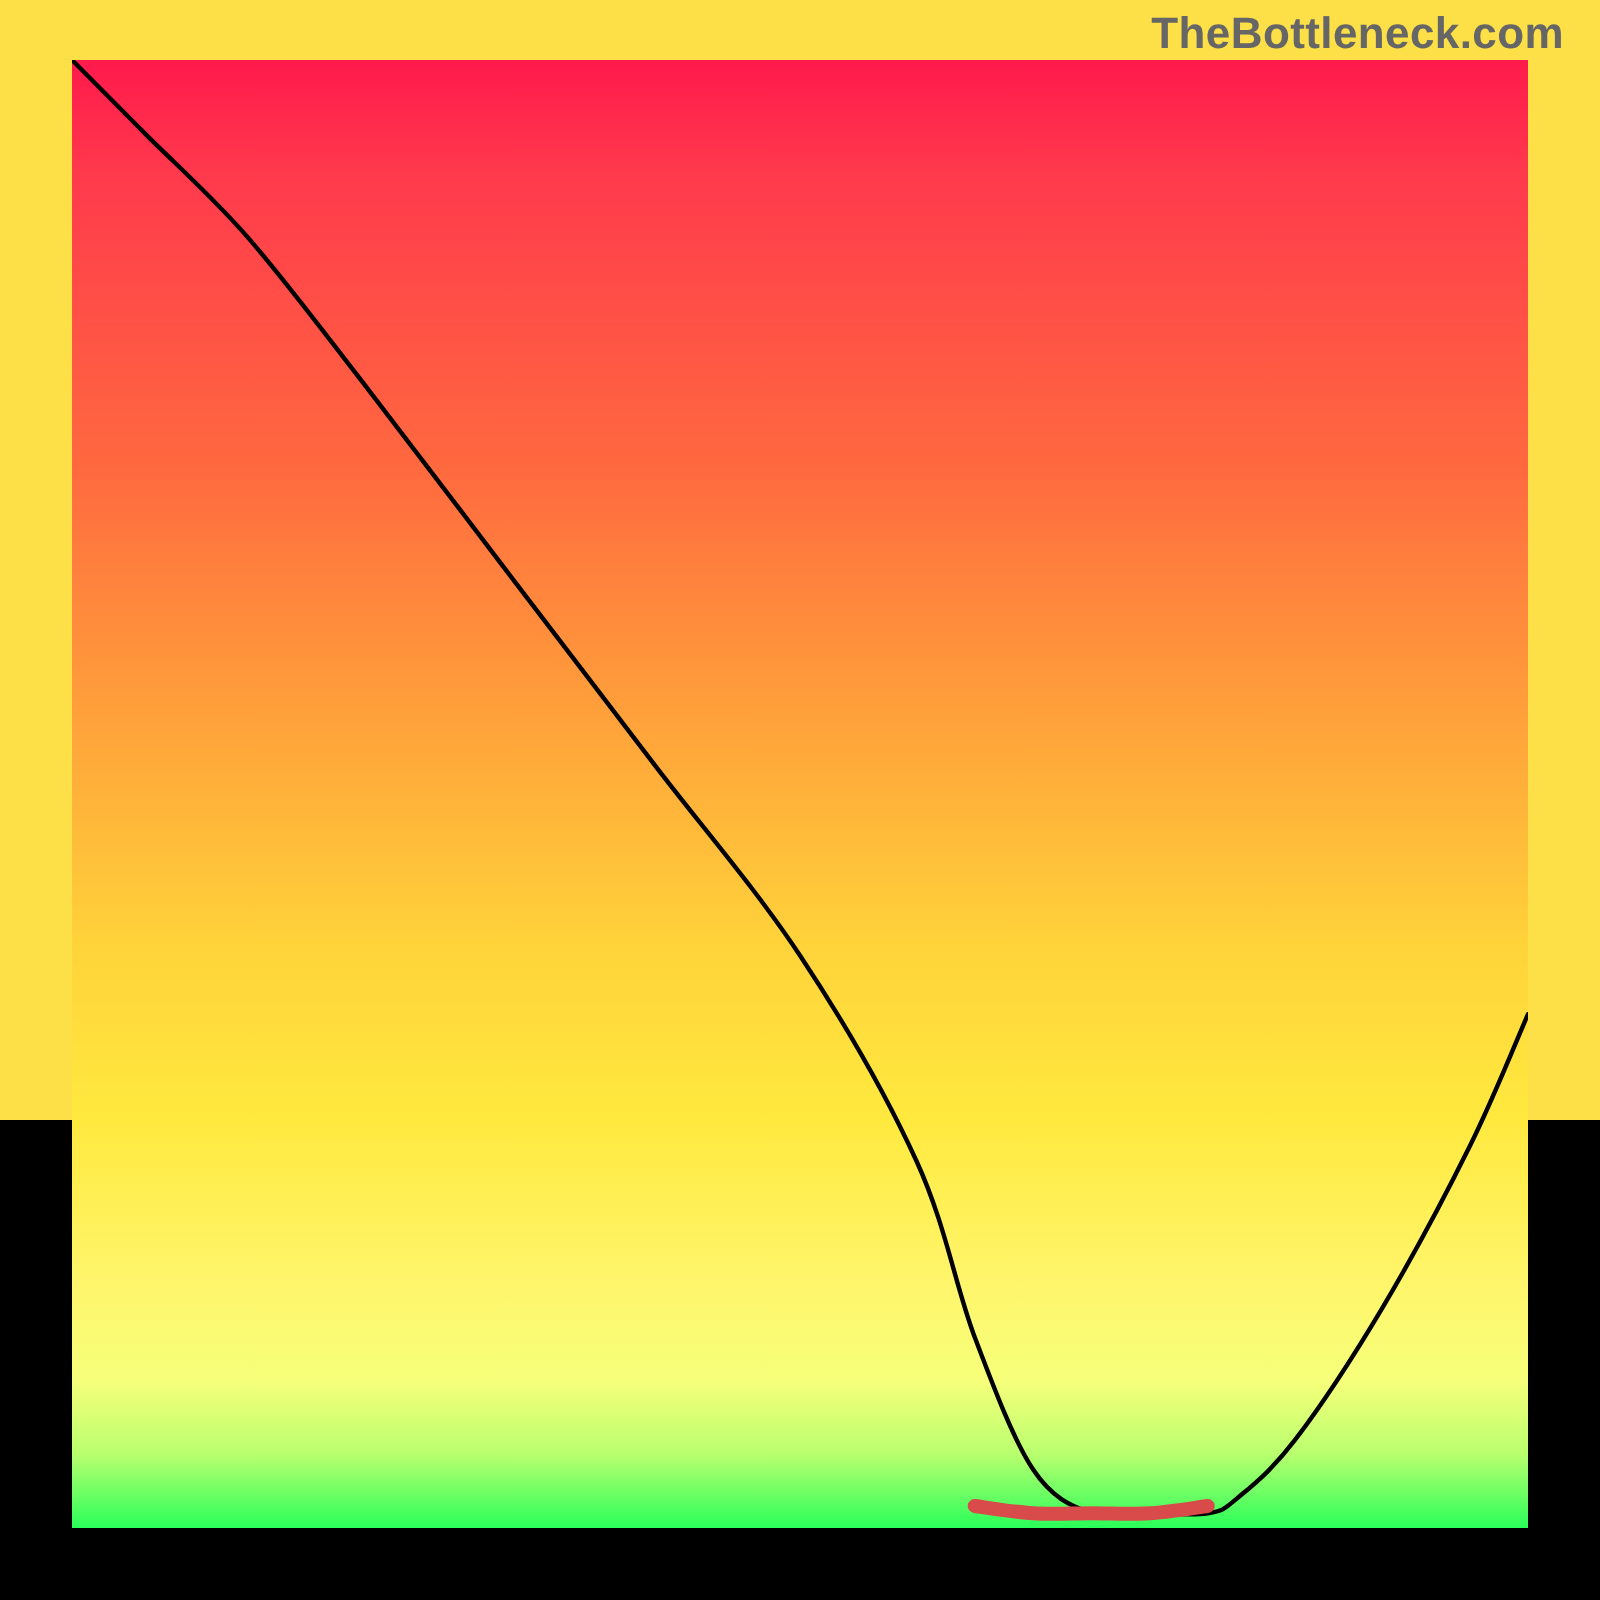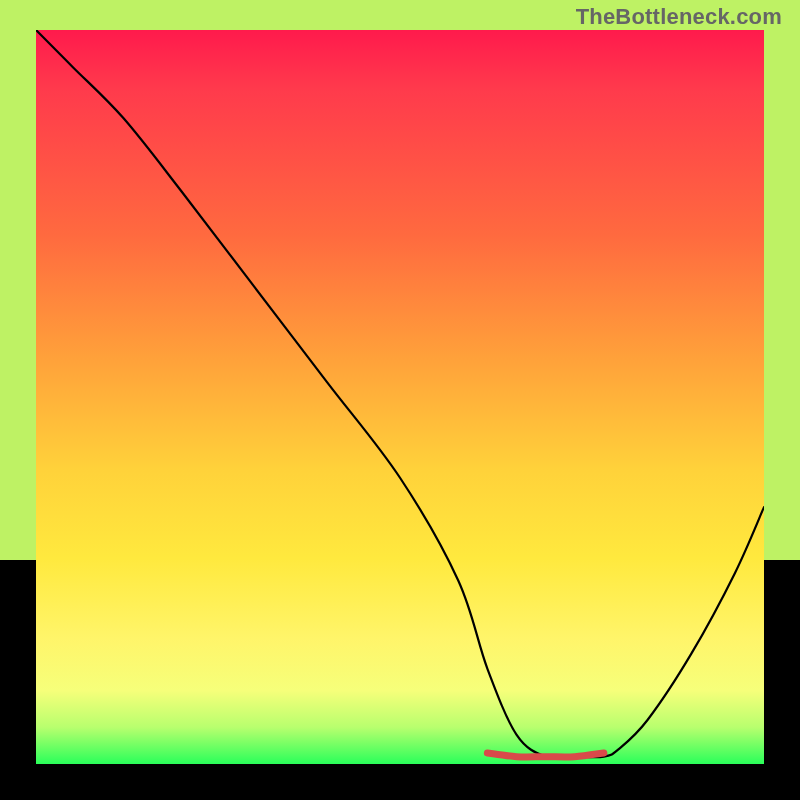--- a/index.html
+++ b/index.html
@@ -8,21 +8,21 @@
     width: 800px;
     height: 800px;
     background: #000;
     font-family: Arial, Helvetica, sans-serif;
     overflow: hidden;
   }
   .frame {
     position: relative;
     width: 800px;
     height: 560px;
-    background: #bef264;
+    background: #fde047;
   }
   .watermark {
     position: absolute;
     top: 4px;
     right: 18px;
     color: #666;
     font-size: 22px;
     font-weight: 600;
     letter-spacing: 0.2px;
     z-index: 5;

